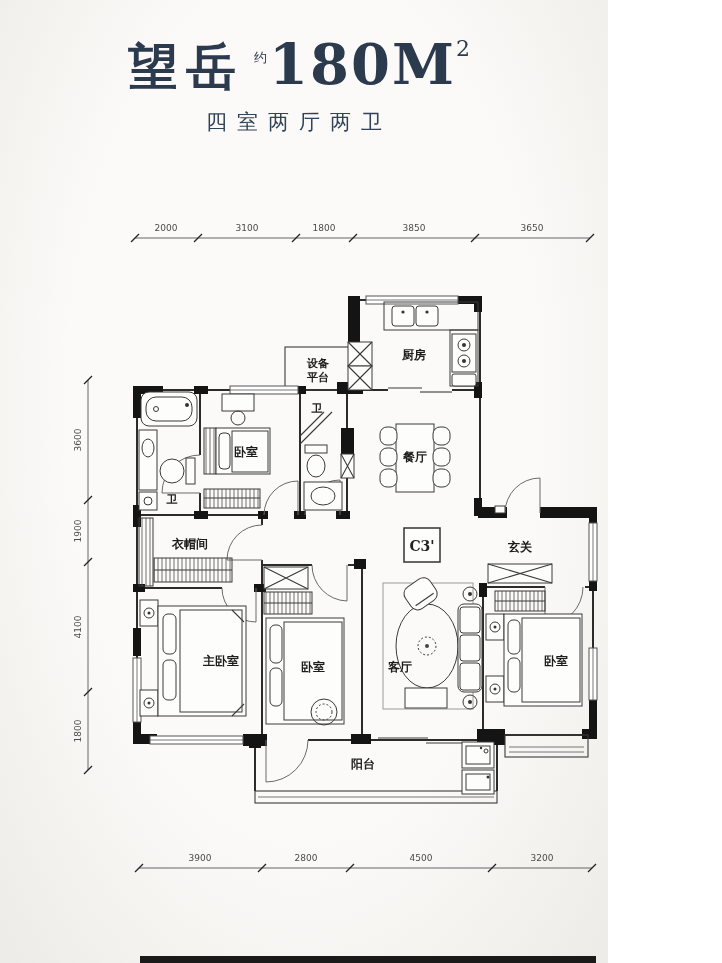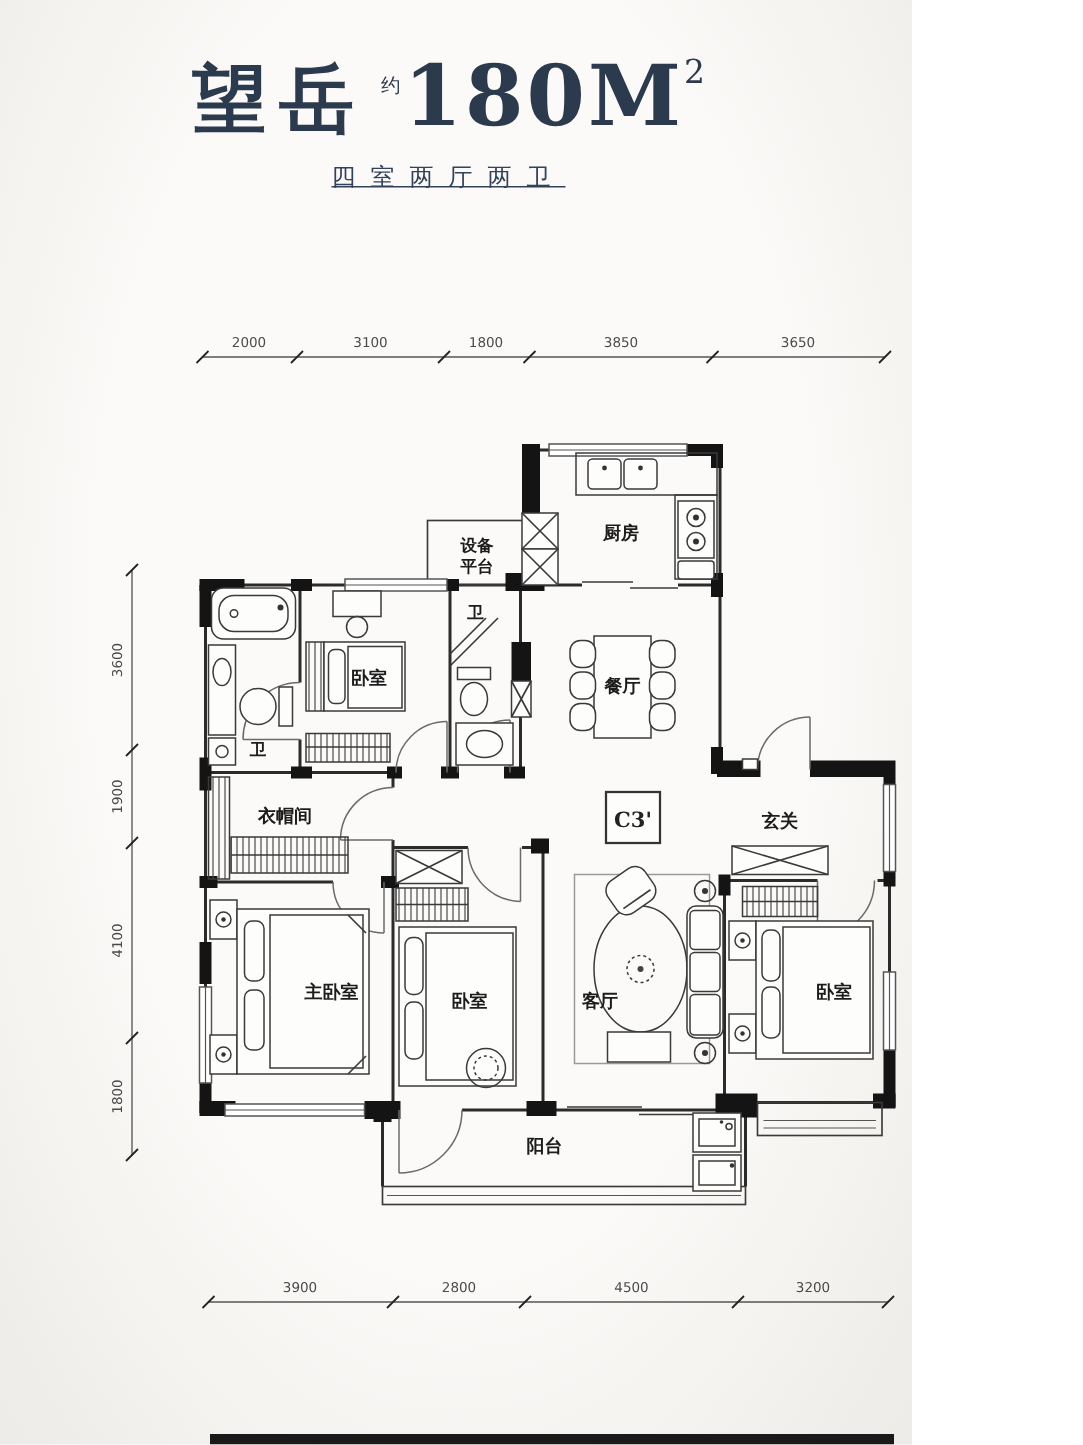--- a/index.html
+++ b/index.html
@@ -5,21 +5,21 @@
   html,body{margin:0;padding:0;}
   .page{position:relative;width:608px;height:963px;overflow:hidden;
     background:radial-gradient(ellipse at 50% 42%, #fbfaf8 55%, #edebe7 100%);
     font-family:"DejaVu Sans",sans-serif;}
   .header{position:absolute;top:36px;left:0;right:10px;text-align:center;color:#2c3a4e;}
   .title-row{font-family:"DejaVu Serif",serif;line-height:1;}
   .t-cn{font-size:50px;font-weight:700;letter-spacing:8px;vertical-align:baseline;}
   .t-approx{font-size:13px;display:inline-block;transform:translateY(-22px);margin:0 2px 0 10px;}
   .t-area{font-size:56px;font-weight:600;letter-spacing:2px;}
   .t-sup{font-size:22px;vertical-align:28px;}
-  .subtitle{margin-top:16px;font-family:"DejaVu Serif",serif;font-size:16px;letter-spacing:10px;color:#32425a;text-decoration:underline;}
+  .subtitle{margin-top:16px;font-family:"DejaVu Serif",serif;font-size:21px;letter-spacing:10px;color:#32425a;}
   svg.plan{position:absolute;left:0;top:0;}
   .minimap{position:absolute;left:641px;top:54px;}
   .crop-bar{position:absolute;left:140px;top:956px;width:456px;height:7px;background:#1a1a1a;}
   
   .w{stroke:#2b2b2b;stroke-width:2;fill:none;stroke-linecap:butt;}
   .t{stroke:#3a3a3a;stroke-width:1.1;fill:none;}
   .blk{fill:#141414;stroke:none;}
   .win{fill:#ffffff;stroke:#555;stroke-width:1;}
   .winline{stroke:#555;stroke-width:0.8;}
   .door{stroke:#6a6a6a;stroke-width:1;fill:none;}

